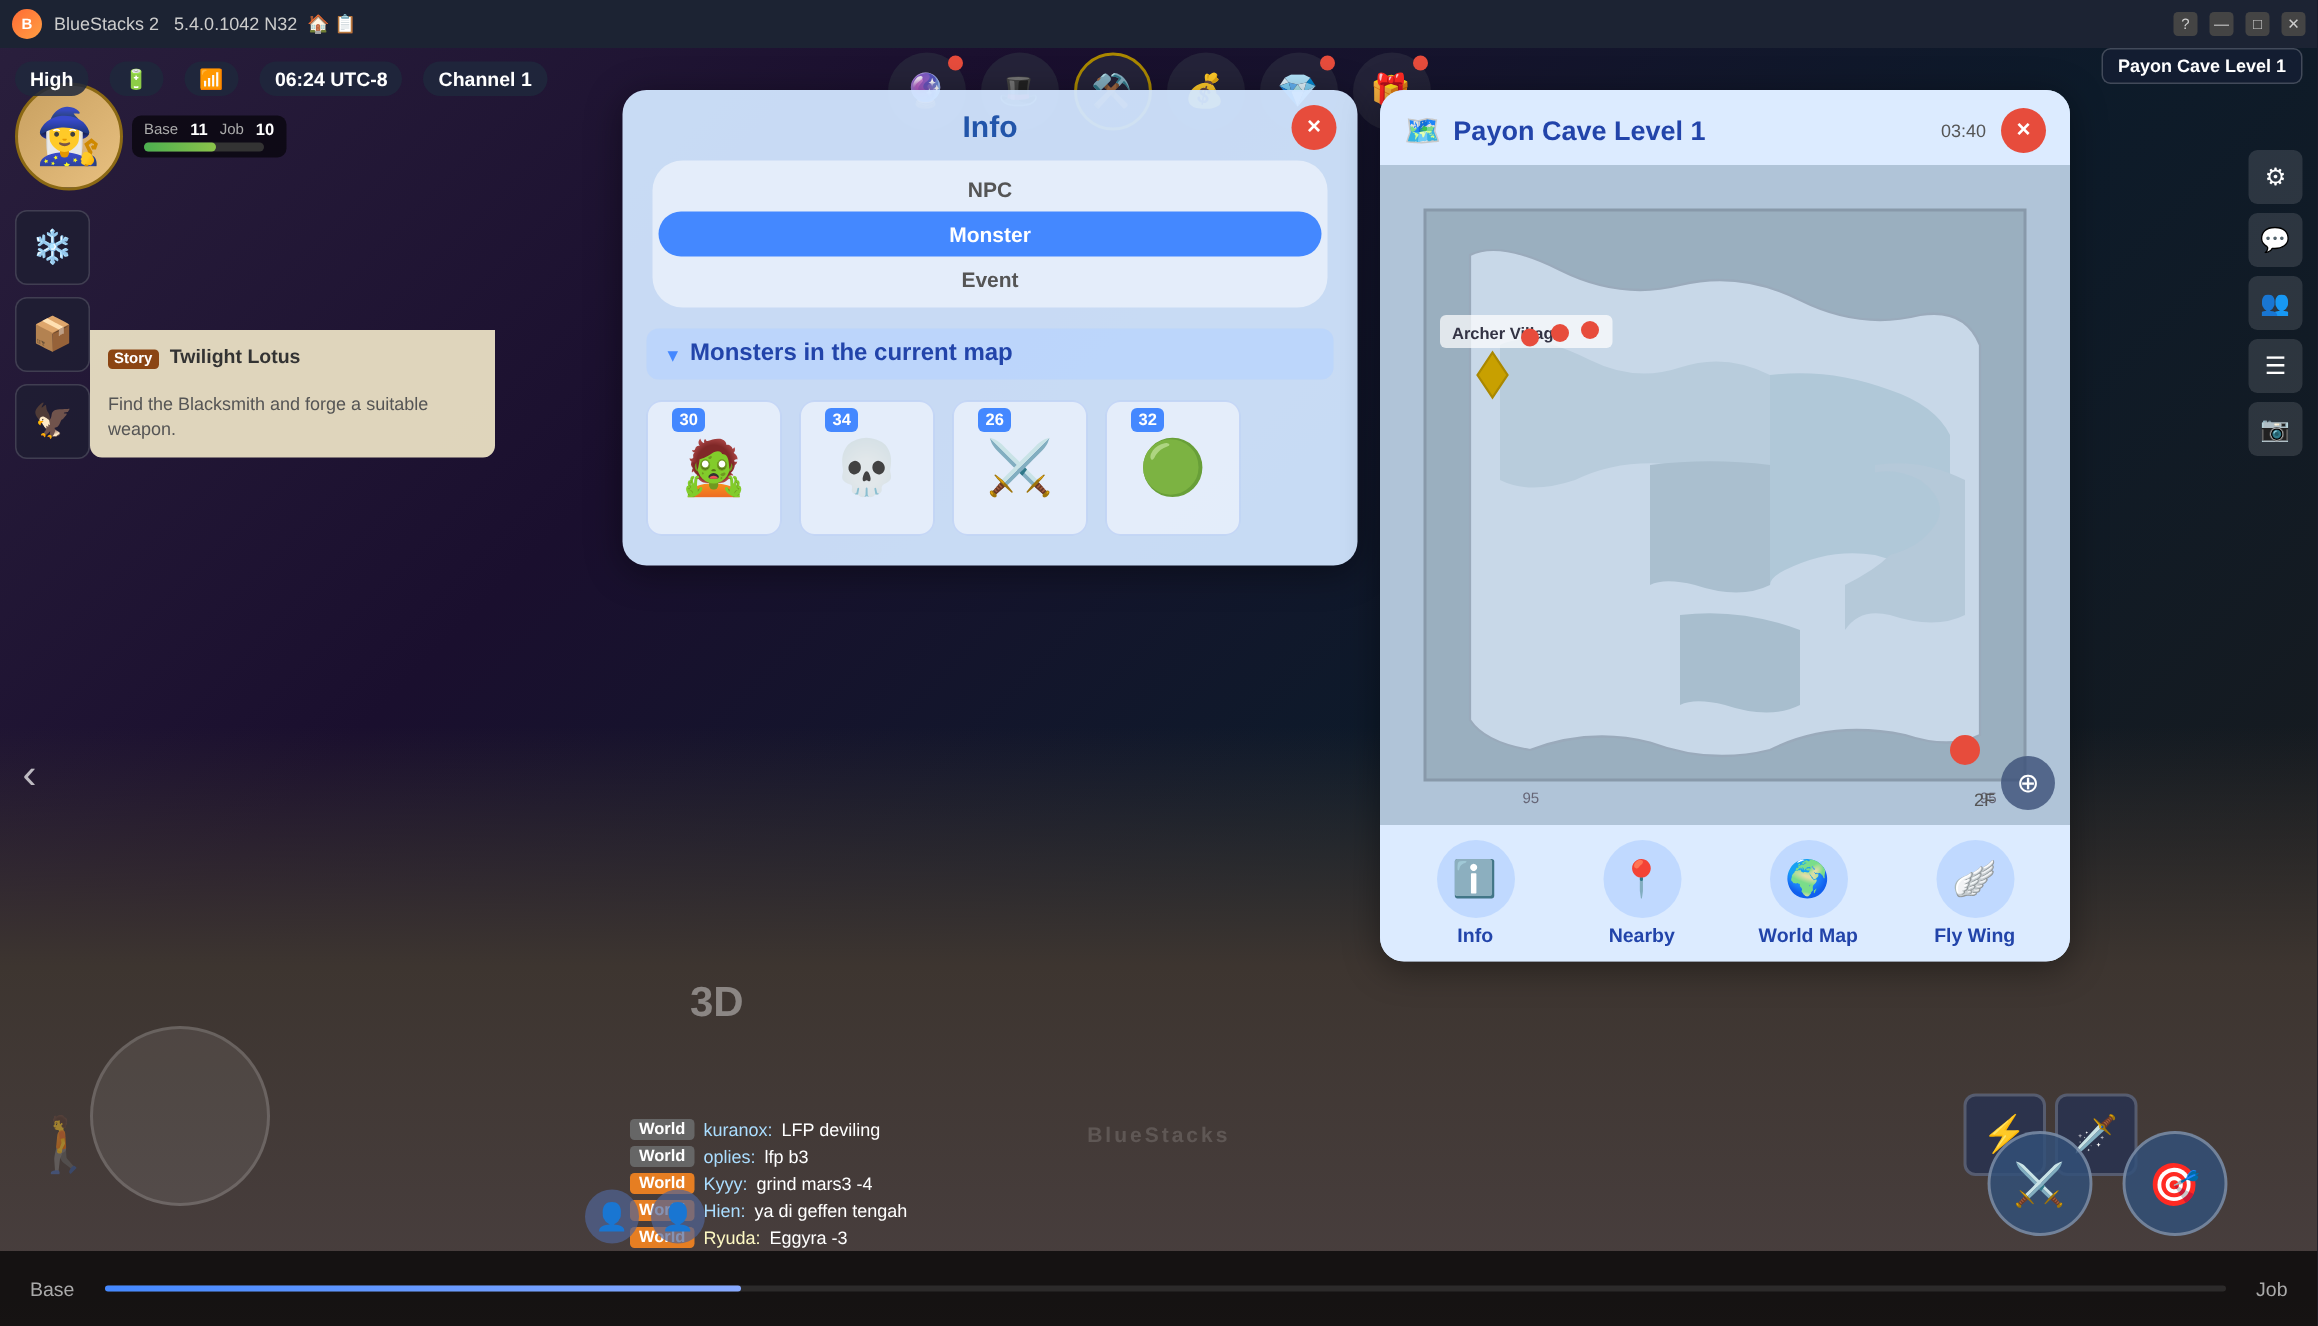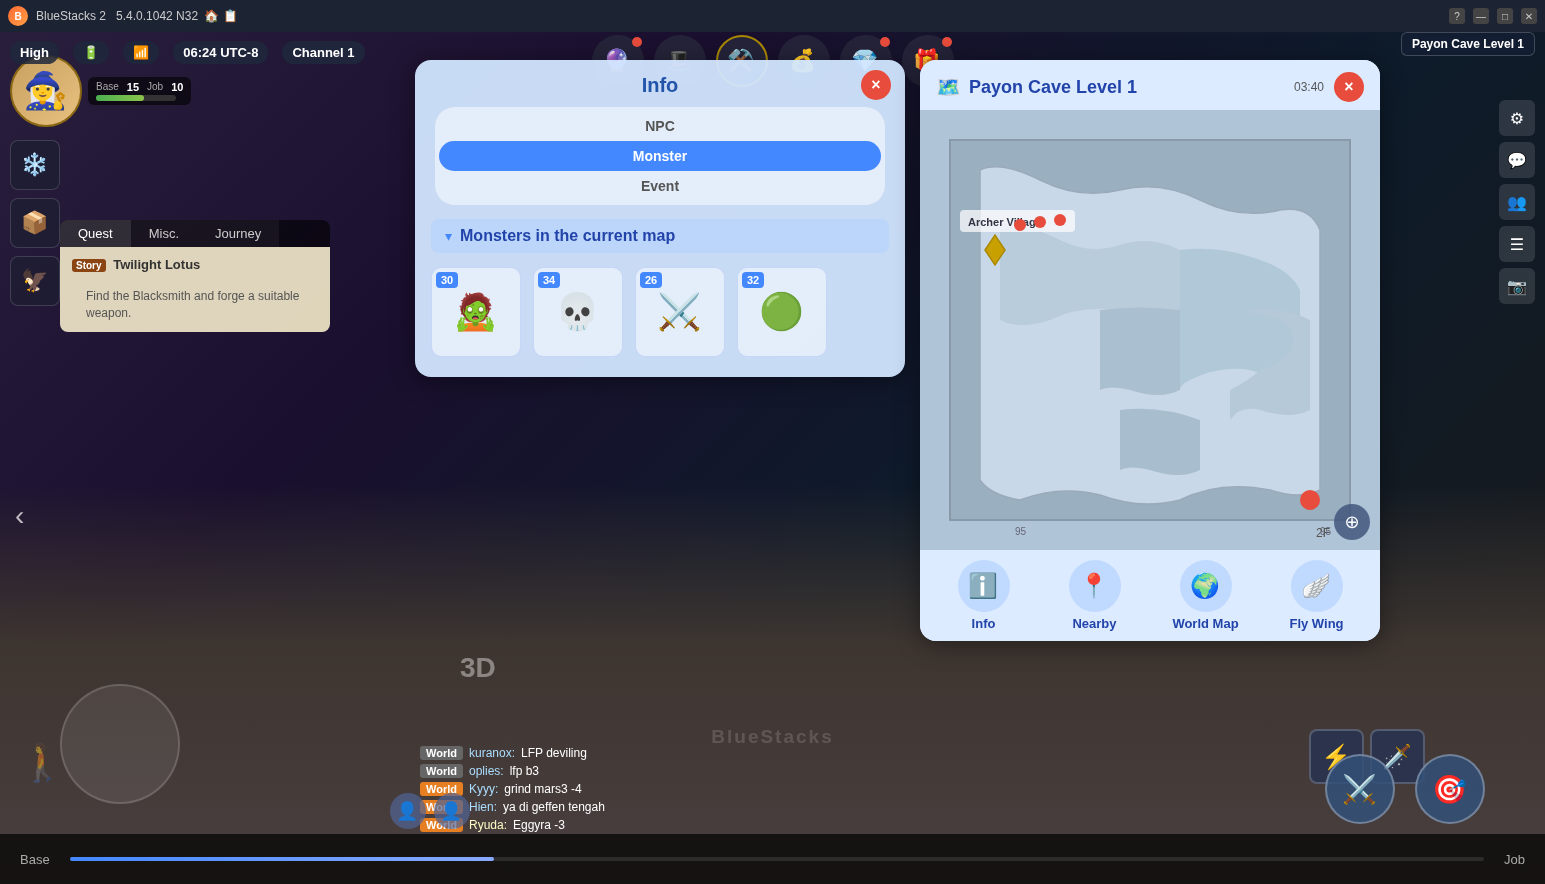--- a/index.html
+++ b/index.html
@@ -218,21 +218,20 @@
       font-size: 13px;
       font-weight: bold;
       color: #333;
       margin-bottom: 16px;
     }
 
     .quest-desc {
       font-size: 12px;
       color: #555;
       line-height: 1.4;
-      margin-left: 14px;
     }
 
     .story-badge {
       background: #8b4513;
       color: #fff;
       font-size: 10px;
       padding: 1px 4px;
       border-radius: 3px;
       margin-right: 4px;
     }
@@ -416,21 +415,21 @@
       display: flex;
       align-items: center;
       justify-content: center;
       cursor: pointer;
       border: 1px solid rgba(150,180,240,0.4);
     }
 
     .monster-level-badge {
       position: absolute;
       top: 4px;
-      left: 4px;
+      left: 16px;
       background: #4488ff;
       color: white;
       font-size: 11px;
       font-weight: bold;
       padding: 2px 5px;
       border-radius: 4px;
     }
 
     .monster-emoji {
       font-size: 36px;
@@ -699,25 +698,25 @@
       border: 2px solid rgba(255,255,255,0.2);
       display: flex;
       align-items: center;
       justify-content: center;
       font-size: 24px;
       cursor: pointer;
     }
 
     .bluestacks-watermark {
       position: absolute;
-      bottom: 136px;
+      bottom: 120px;
       left: 50%;
       transform: translateX(-50%);
       color: rgba(255,255,255,0.15);
-      font-size: 19px;
+      font-size: 14px;
       font-weight: bold;
       z-index: 45;
       letter-spacing: 2px;
     }
   </style>
 </head>
 <body>
 
 <div class="game-bg">
   <div class="dungeon-floor"></div>
@@ -770,42 +769,37 @@
   <div class="payon-badge">Payon Cave Level 1</div>
 </div>
 
 <div class="character-panel">
   <div class="char-avatar">
     <span style="font-size:36px">🧙‍♀️</span>
   </div>
   <div class="char-stats">
     <div class="stat-row">
       <span class="stat-label">Base</span>
-      <span class="stat-val">15</span>
+      <span class="stat-val">11</span>
       <span class="stat-label">Job</span>
       <span class="stat-val">10</span>
     </div>
     <div class="hp-bar">
       <div class="hp-fill"></div>
     </div>
   </div>
 </div>
 
 <div class="left-side-panel">
   <div class="side-icon">❄️</div>
   <div class="side-icon">📦</div>
   <div class="side-icon">🦅</div>
 </div>
 
 <div class="quest-panel">
-  <div class="quest-tabs">
-    <div class="quest-tab active">Quest</div>
-    <div class="quest-tab">Misc.</div>
-    <div class="quest-tab">Journey</div>
-  </div>
   <div class="quest-content">
     <div class="quest-title">
       <span class="story-badge">Story</span>
       Twilight Lotus
     </div>
     <div class="quest-desc">Find the Blacksmith and forge a suitable weapon.</div>
   </div>
 </div>
 
 <div class="nav-arrow">‹</div>

